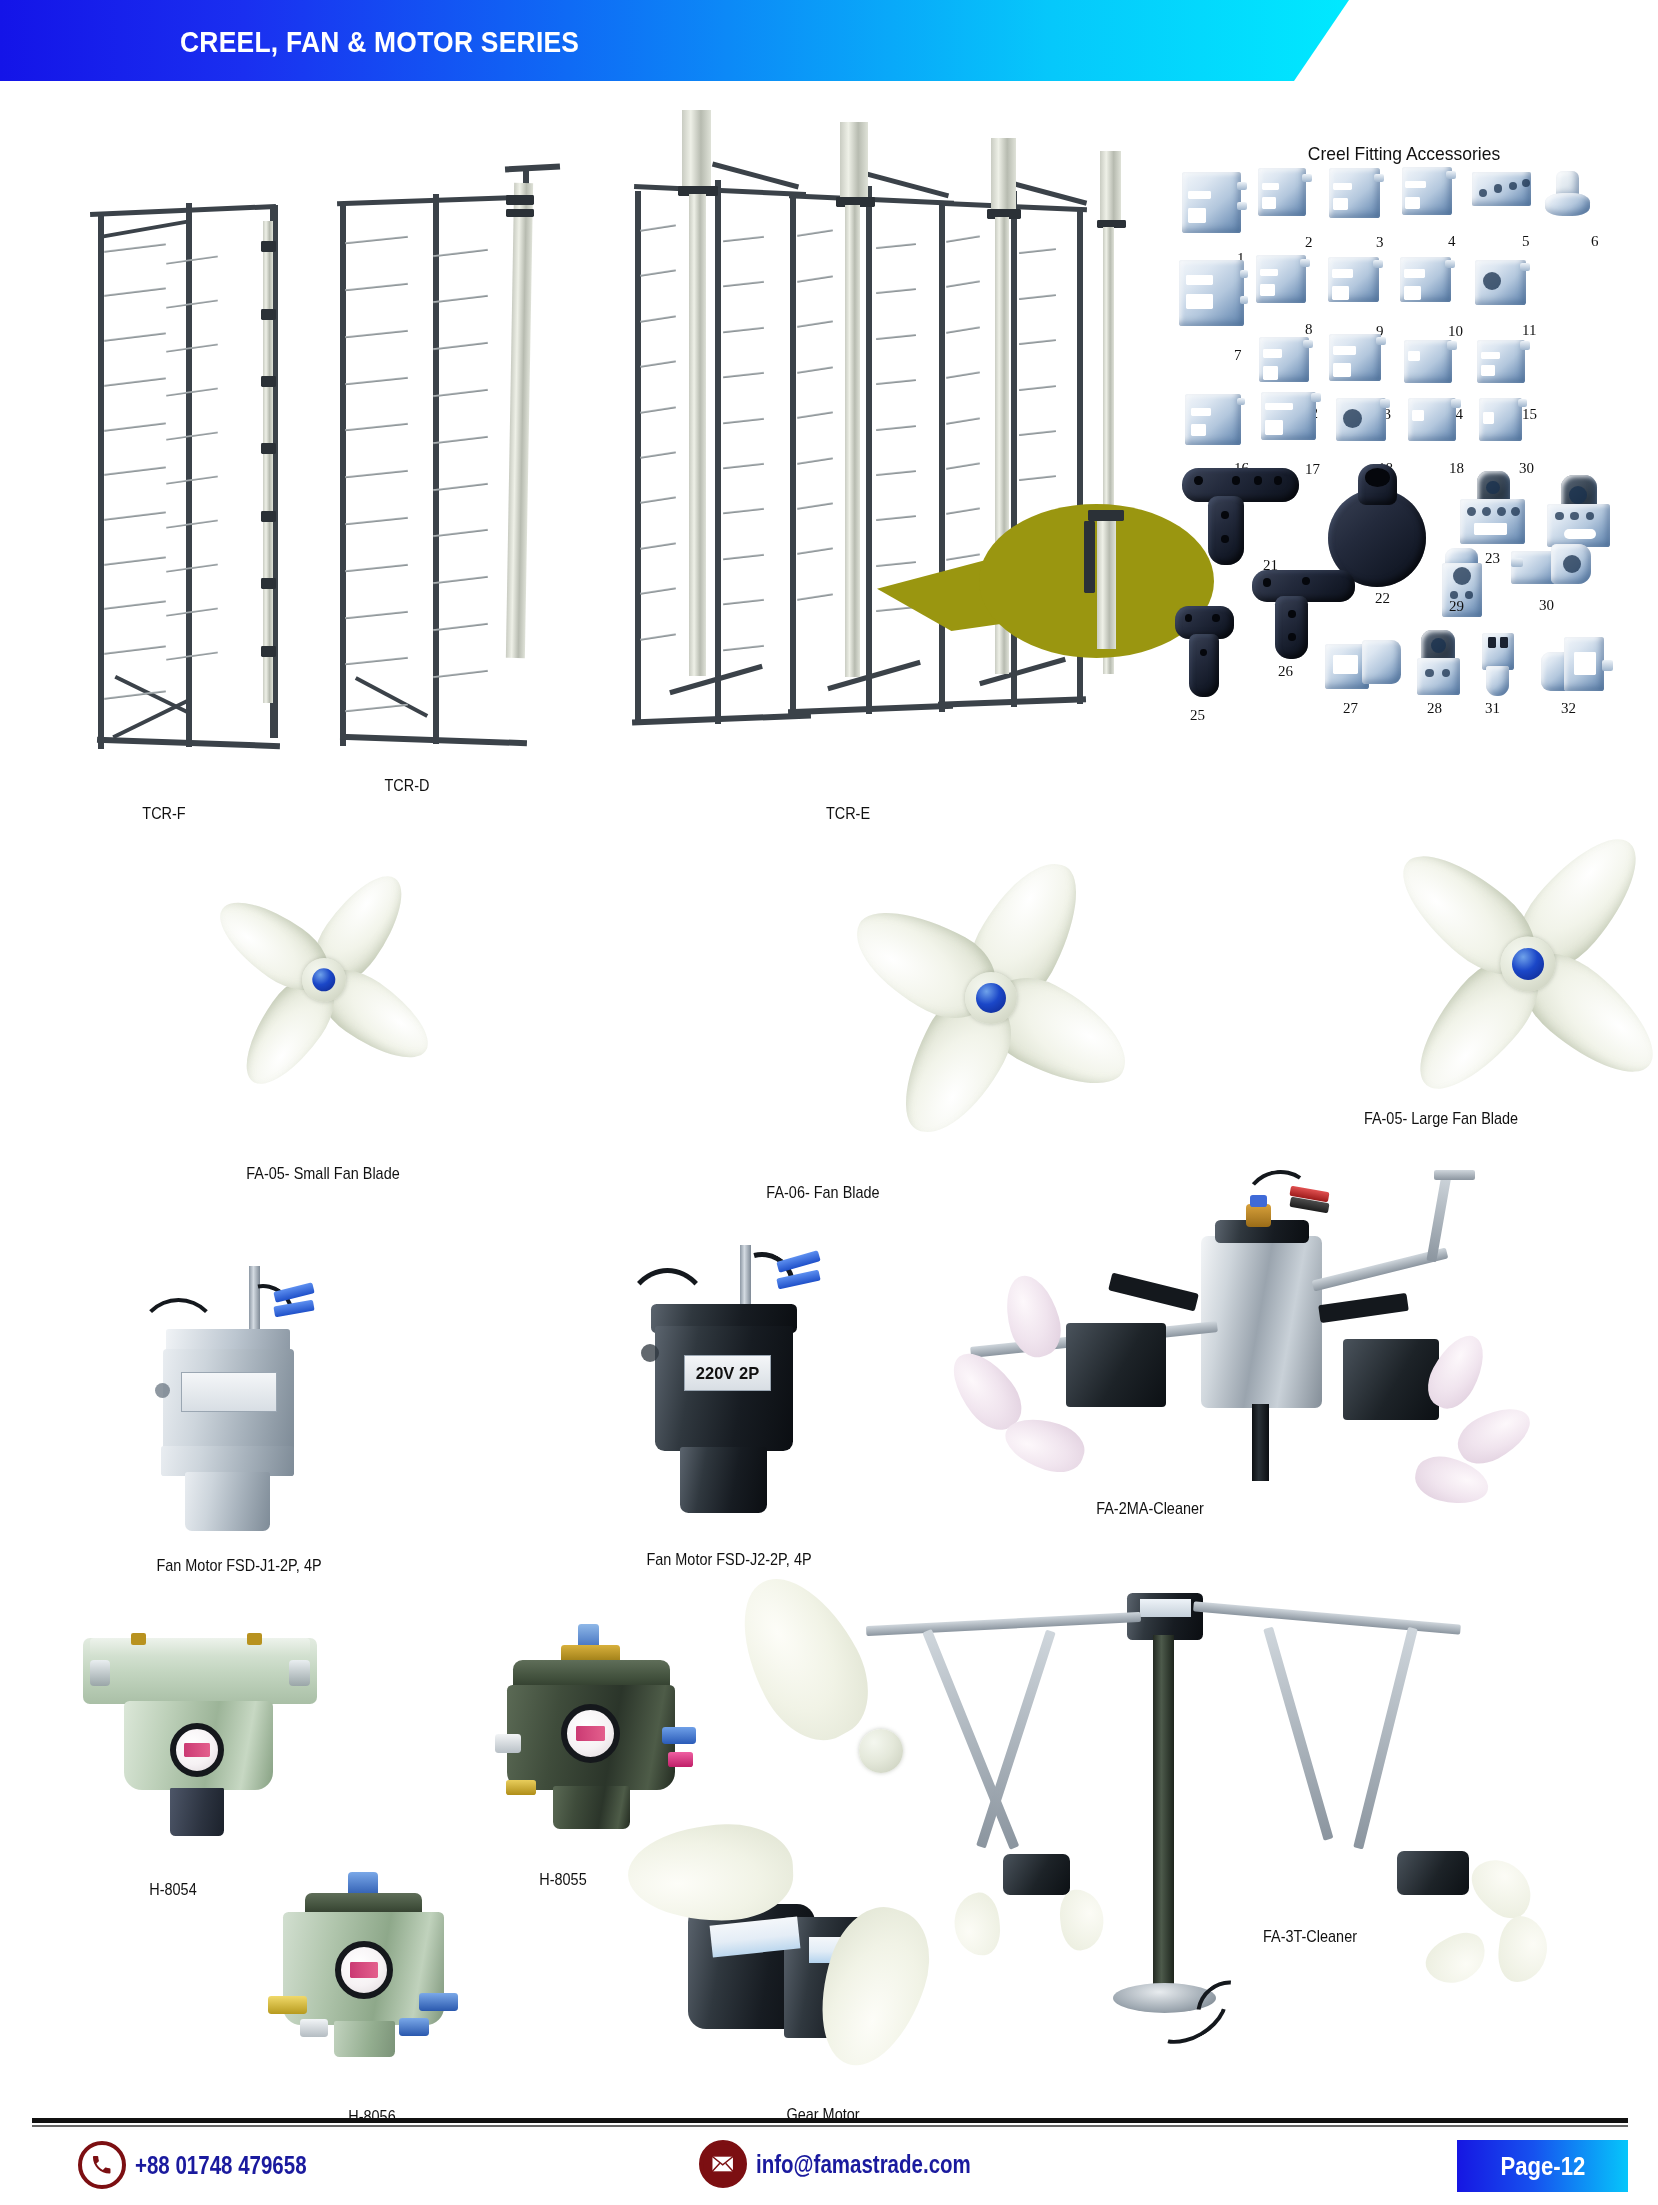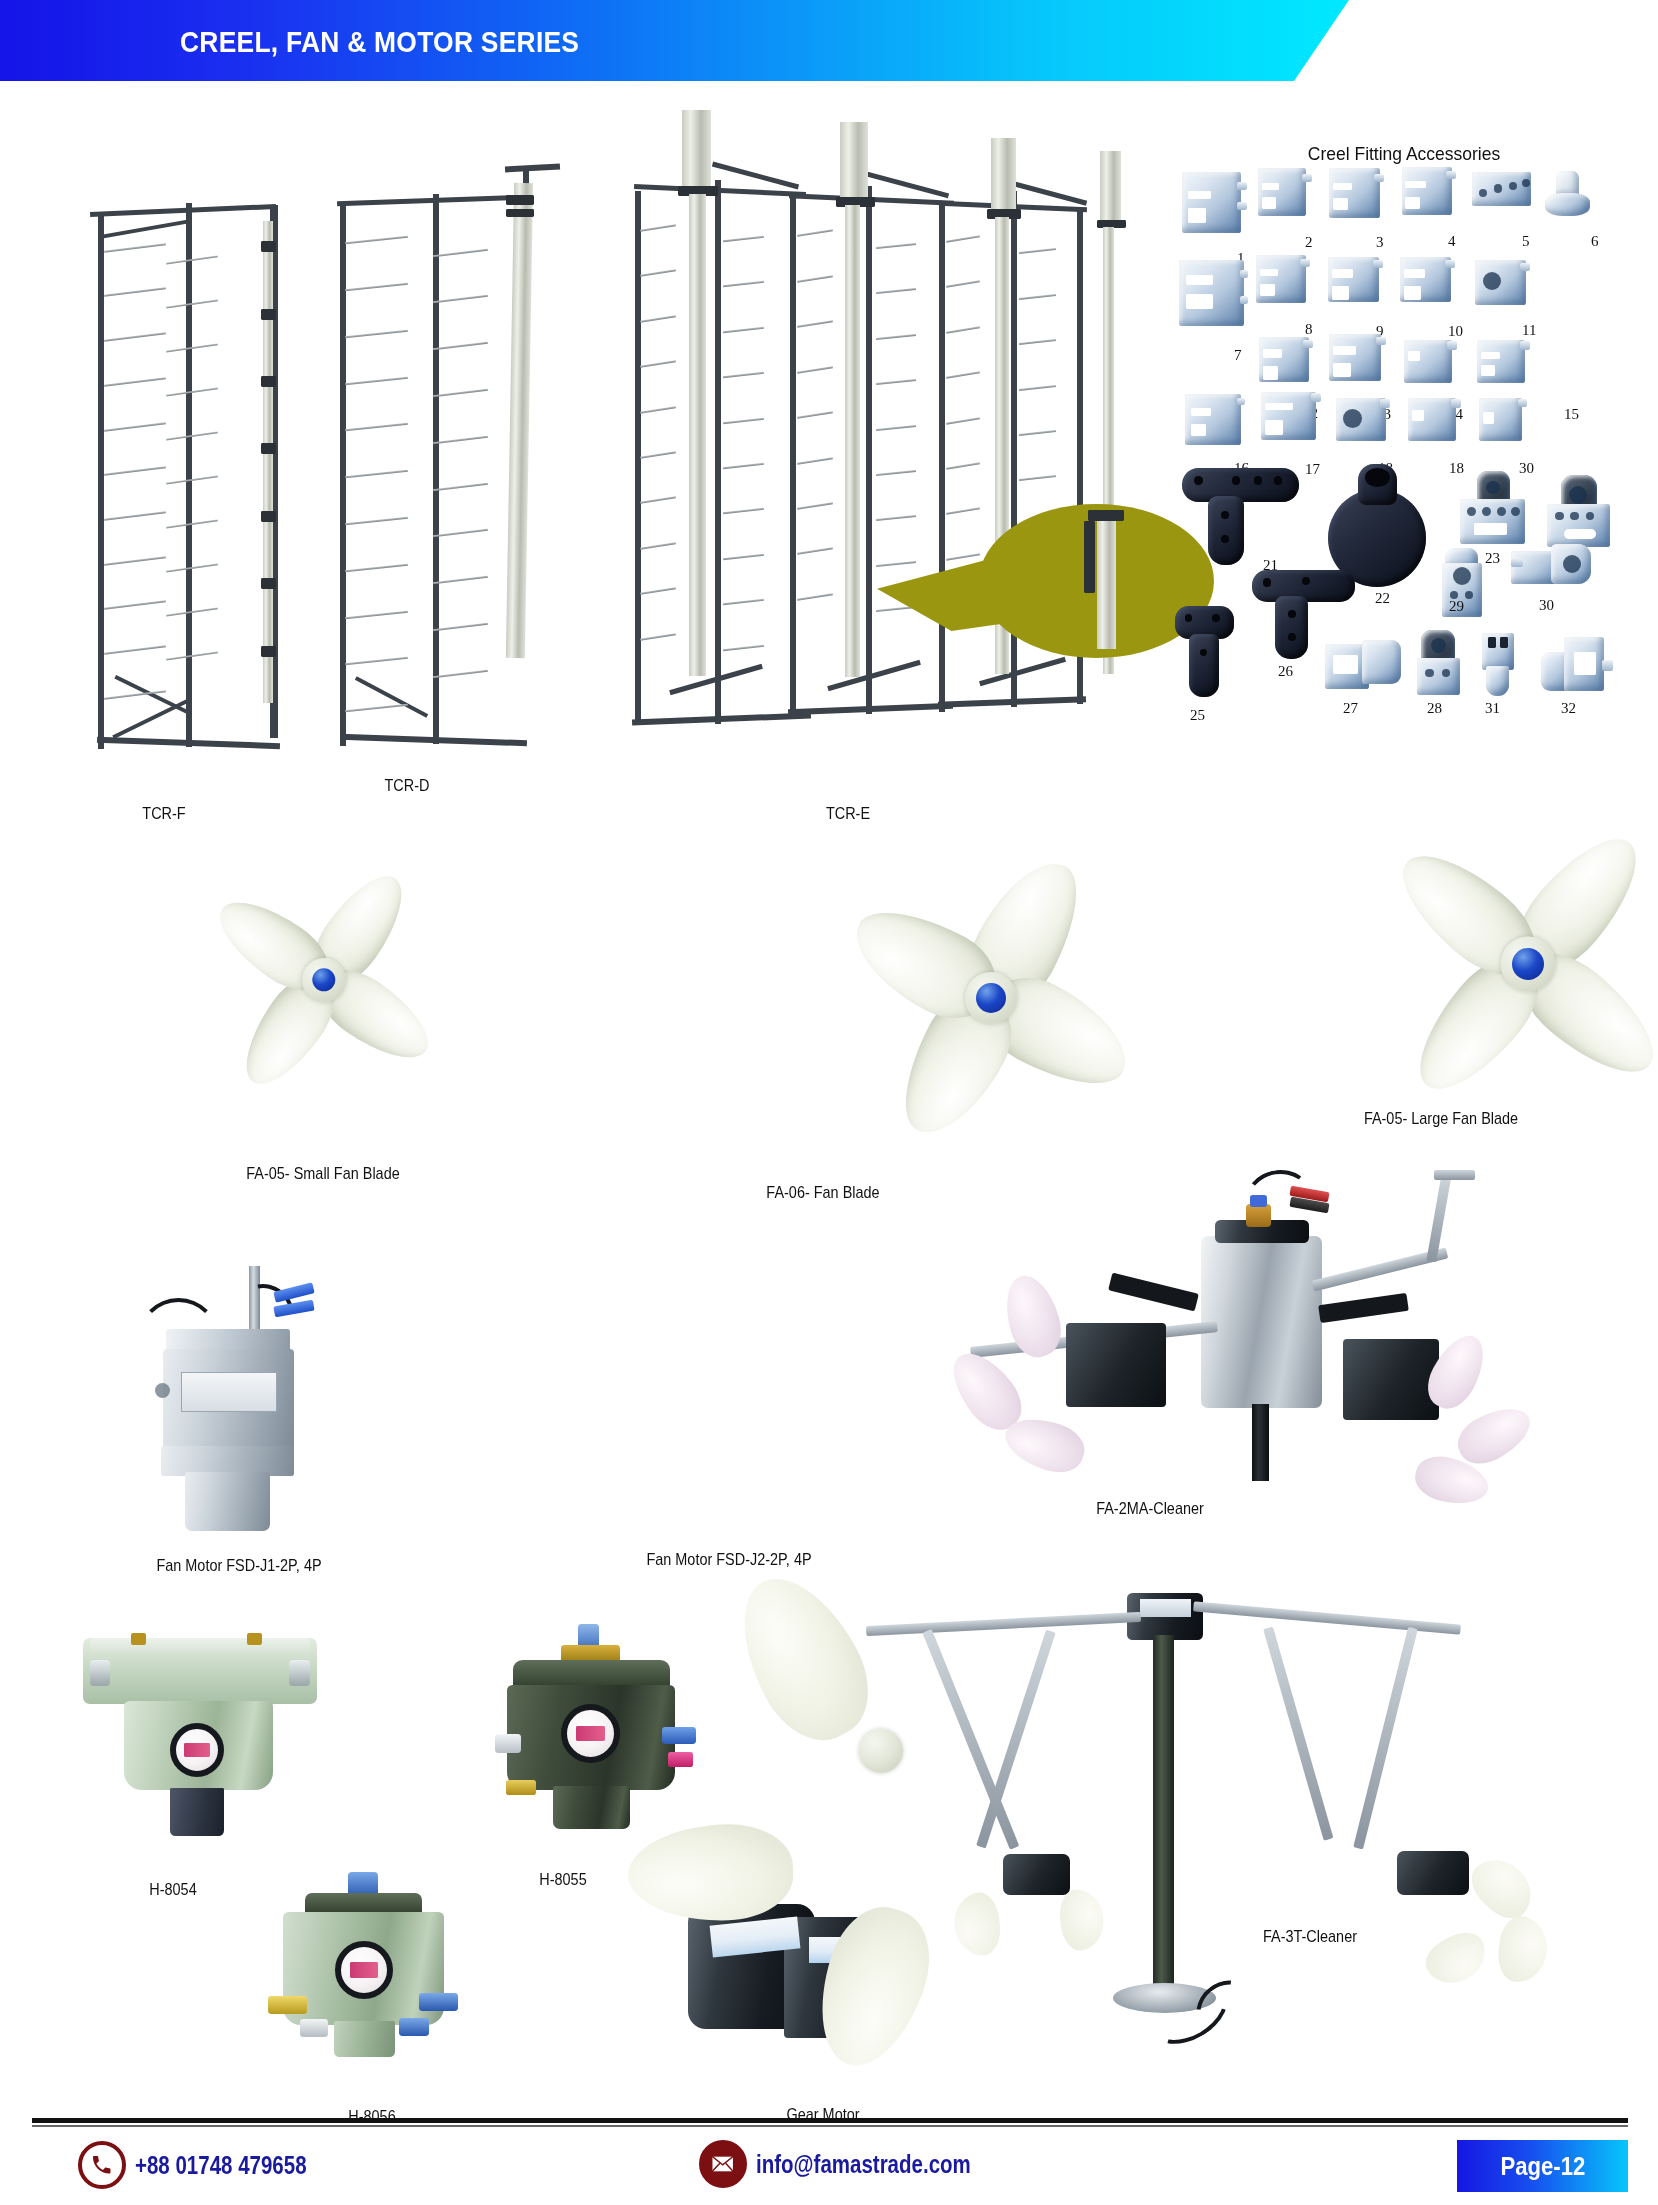--- a/index.html
+++ b/index.html
@@ -492,21 +492,21 @@
     <div class="acc-screw" style="left:43px; top:1.4px; width:9.6px; height:8.3px;"></div>
   </div>
   <div class="acc-num" style="left:1448px; top:406px;">14</div>
 
   <div class="acc" style="left:1477px; top:340px; width:48px; height:51px;">
     <div class="acc-body" style="width:48px; height:43px;"></div>
     <div class="acc-notch" style="left:4.1px; top:12.4px; width:19px; height:6.9px;"></div>
     <div class="acc-notch" style="left:4.1px; top:25px; width:13.8px; height:11px;"></div>
     <div class="acc-screw" style="left:43px; top:1.4px; width:9.6px; height:8.3px;"></div>
   </div>
-  <div class="acc-num" style="left:1522px; top:406px;padding-left:42px;">15</div>
+  <div class="acc-num" style="left:1522px; top:406px;">15</div>
 
   <div class="acc" style="left:1185px; top:394px; width:56px; height:58px;">
     <div class="acc-body" style="width:56px; height:51px;"></div>
     <div class="acc-notch" style="left:5.5px; top:13.8px; width:20.6px; height:8.3px;"></div>
     <div class="acc-notch" style="left:5.5px; top:30px; width:15px; height:12.4px;"></div>
     <div class="acc-screw" style="left:52px; top:4.1px; width:8.3px; height:6.9px;"></div>
   </div>
   <div class="acc-num" style="left:1234px; top:460px;">16</div>
 
   <div class="acc" style="left:1261px; top:392px; width:55px; height:58px;">
@@ -688,20 +688,32 @@
       <span></span>
     </div>
     <div class="wire" style="left:-1.4px; top:32px; width:83px; height:83px; border-width:4.8px;"></div>
     <div class="wire" style="left:94px; top:18px; width:62px; height:62px; border-width:4.8px; transform:rotate(35deg);"></div>
     <div class="conn" style="left:136px; top:20.6px; width:40px; height:11px; transform:rotate(-14deg);"></div>
     <div class="conn" style="left:136px; top:37px; width:40px; height:11px; transform:rotate(-10deg);"></div>
     <div class="acc-hole" style="left:16.5px; top:117px; width:15px; height:15px; background:#6a7681;"></div>
   </div>
   <div class="cap c" style="left:239px; top:1556px; transform:translateX(-50%) scaleX(0.85);">Fan Motor FSD-J1-2P, 4P</div>
 
+  <div class="motor" style="left:626px; top:1245px; width:234px; height:303px;">
+    <div class="mshaft" style="left:114px; top:0px; width:11px; height:63px;"></div>
+    <div class="mbody mdark" style="left:25px; top:59px; width:146px; height:29px; border-radius:5.5px;"></div>
+    <div class="mbody mdark" style="left:29px; top:81px; width:138px; height:125px; border-radius:2.8px 2.8px 9.6px 9.6px;"></div>
+    <div class="mbody mdark" style="left:54px; top:202px; width:87px; height:66px; border-radius:2.8px 2.8px 8.3px 8.3px;"></div>
+    <div class="plabel" style="left:58px; top:110px; width:87px; height:36px; font-size:16.5px; font-weight:bold;">220V  2P</div>
+    <div class="wire" style="left:-2.8px; top:23.4px; width:89px; height:103px; border-width:5.5px;"></div>
+    <div class="wire" style="left:103px; top:6.9px; width:66px; height:66px; border-width:5.5px; transform:rotate(30deg);"></div>
+    <div class="conn" style="left:151px; top:11px; width:43px; height:11px; transform:rotate(-16deg);"></div>
+    <div class="conn" style="left:151px; top:29px; width:43px; height:11px; transform:rotate(-12deg);"></div>
+    <div class="acc-hole" style="left:15px; top:99px; width:18px; height:18px; background:#2d353d;"></div>
+  </div>
   <div class="cap c" style="left:729px; top:1550px; transform:translateX(-50%) scaleX(0.85);">Fan Motor FSD-J2-2P, 4P</div>
 
   <div class="cleaner" style="left:956px; top:1170px; width:557px; height:310px;">
     <div class="cyl" style="left:245px; top:66px; width:121px; height:172px;"></div>
     <div class="mbody mdark" style="left:259px; top:50px; width:94px; height:23.4px; border-radius:5.5px;"></div>
     <div class="mshaft" style="left:294px; top:30px; width:15px; height:23.4px;"></div>
     <div class="valve" style="left:290px; top:34px; width:25px; height:23.4px; background:linear-gradient(180deg,#d8a13c,#9a6c18); border-radius:4.1px;"></div>
     <div class="valve" style="left:294px; top:25px; width:16.5px; height:12.4px; background:#3f6ad8; border-radius:2.8px;"></div>
     <div class="wire" style="left:289px; top:0px; width:69px; height:62px; border-width:4.8px; transform:rotate(-8deg);"></div>
     <div class="conn" style="left:334px; top:19px; width:39px; height:9.6px; background:linear-gradient(180deg,#e05050,#9e1b1b); transform:rotate(10deg);"></div>

